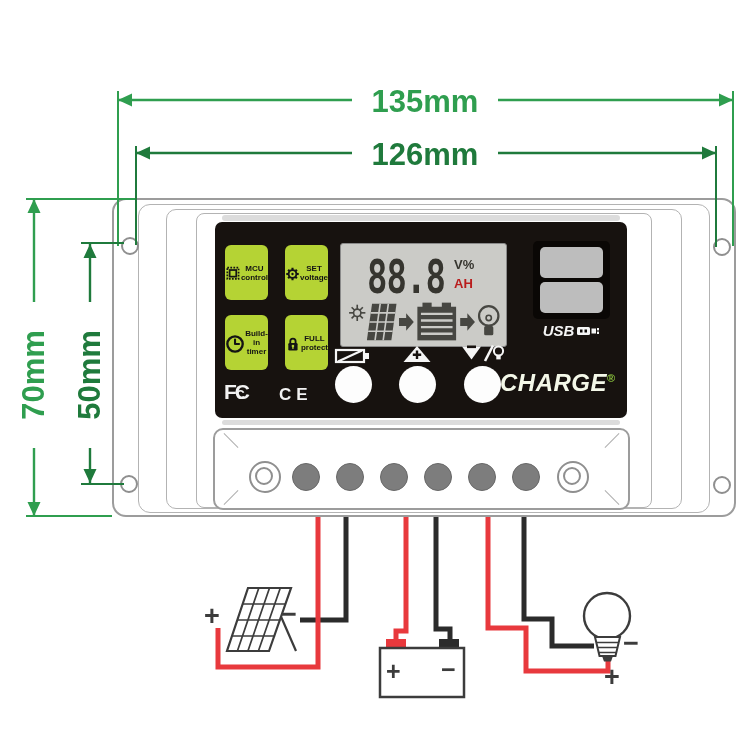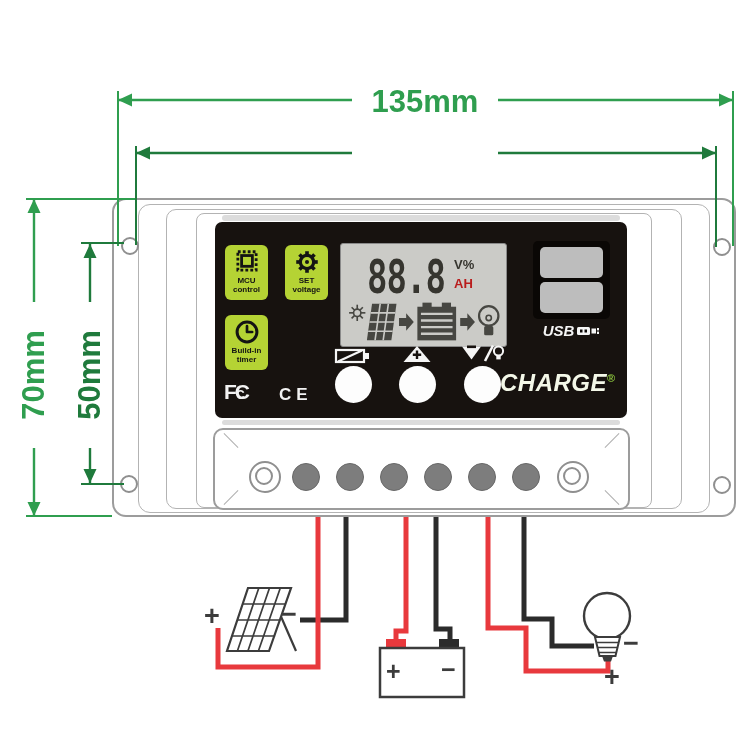--- a/index.html
+++ b/index.html
@@ -13,21 +13,21 @@
   .case-l4{left:196px;top:213px;width:456px;height:295px;border:1.5px solid #b3b3b3;border-radius:8px;z-index:1;}
   .bezel-bar{position:absolute;background:#dcdcdc;border-radius:3px;z-index:2;}
   .hole{position:absolute;width:18px;height:18px;border:2px solid #8f8f8f;border-radius:50%;
         background:#fff;box-sizing:border-box;z-index:2;}
   
   #panel{position:absolute;left:215px;top:222px;width:412px;height:196px;background:#17120f;
          border-radius:7px;z-index:3;}
   #panel .title{position:absolute;left:0;top:5px;width:100%;text-align:center;color:#f2f2f2;
          font-size:18px;font-weight:600;letter-spacing:2px;}
   .badge{position:absolute;width:43px;height:55px;background:#b5d334;border-radius:6px;
-         display:flex;flex-direction:column;align-items:center;justify-content:flex-start;}
+         display:flex;flex-direction:row;align-items:center;justify-content:flex-start;}
   .badge svg{margin-top:3px;}
   .badge .t{font-size:8px;font-weight:700;color:#141414;line-height:9px;text-align:center;}
   #lcd{position:absolute;left:125px;top:21px;width:167px;height:104px;background:#cbcbc7;
        border:1px solid #8a8a8a;border-radius:3px;box-sizing:border-box;padding-left:21px;}
   #lcd .val{position:absolute;left:26px;top:6px;font-family:"DejaVu Sans Mono",monospace;
        font-weight:bold;font-size:34px;letter-spacing:-1px;color:#36352f;
        transform:scaleY(1.35);transform-origin:top left;}
   #lcd .unit1{position:absolute;left:113px;top:13px;font-size:13px;font-weight:bold;color:#36352f;}
   #lcd .unit2{position:absolute;left:113px;top:32px;font-size:13px;font-weight:bold;color:#b91c1c;}
   .usb-bezel{position:absolute;left:318px;top:19px;width:77px;height:78px;background:#0a0705;border-radius:5px;}
@@ -108,20 +108,32 @@
       <svg width="26" height="28" viewBox="0 0 24 26">
         <circle cx="12" cy="13" r="9.2" fill="none" stroke="#141414" stroke-width="2.8"></circle>
         <path d="M12,13 V7.6 M12,13 H16.8" stroke="#141414" stroke-width="2.5" fill="none" stroke-linecap="round"></path>
       </svg>
       <div class="t">
         <span>Build-in</span><br>
         <span>timer</span>
       </div>
     </div>
 
+    <div class="badge" style="left:70px;top:93px;">
+      <svg width="26" height="28" viewBox="0 0 24 26">
+        <path d="M8,12 V8.8 a4,4 0 0 1 8,0 V12" fill="none" stroke="#141414" stroke-width="2.8"></path>
+        <rect x="5" y="11.5" width="14" height="11.5" rx="2" fill="#141414"></rect>
+        <circle cx="12" cy="16" r="2" fill="#b5d334"></circle>
+        <rect x="11" y="17" width="2" height="3.4" fill="#b5d334"></rect>
+      </svg>
+      <div class="t">
+        <span>FULL</span><br>
+        <span>protect</span>
+      </div>
+    </div>
 
     <div id="lcd">
       <div class="val">88.8</div>
       <div class="unit1">V%</div>
       <div class="unit2">AH</div>
       <svg style="position:absolute;left:4px;top:54px;" width="158" height="46" viewBox="0 0 155 44">
 
         <g stroke="#474742" stroke-width="1.6">
           <line x1="12" y1="6" x2="12" y2="22"></line>
             <line x1="4" y1="14" x2="20" y2="14"></line>
@@ -258,20 +270,21 @@
 
     <g>
       <circle cx="607" cy="616" r="23" fill="#fff" stroke="#3c3c3c" stroke-width="2.4"></circle>
       <polygon points="595,637 620,637 615.5,656 599.5,656" fill="#fff" stroke="#3c3c3c" stroke-width="2"></polygon>
       <path d="M597,642.5 H618.5 M598,647.5 H617.5 M599,652.5 H616.5" stroke="#3c3c3c" stroke-width="1.4" fill="none"></path>
       <polygon points="602,656 613,656 611,661.5 604,661.5" fill="#3c3c3c"></polygon>
     </g>
   </svg>
 
   <div class="dimlabel green1" style="left:352px;top:84px;">135mm</div>
+  <div class="dimlabel green2" style="left:352px;top:137px;">126mm</div>
   <div class="dimlabel green1 rot" style="left:-39px;top:357px;">70mm</div>
   <div class="dimlabel green2 rot" style="left:17px;top:357px;">50mm</div>
 
   <div class="polarity" style="left:204px;top:603px;font-size:27px;">+</div>
   <div class="polarity" style="left:281px;top:601px;font-size:27px;">−</div>
   <div class="polarity" style="left:386px;top:659px;font-size:25px;">+</div>
   <div class="polarity" style="left:441px;top:657px;font-size:25px;">−</div>
   <div class="polarity" style="left:623px;top:630px;font-size:27px;">−</div>
   <div class="polarity" style="left:604px;top:664px;font-size:27px;">+</div>
 

